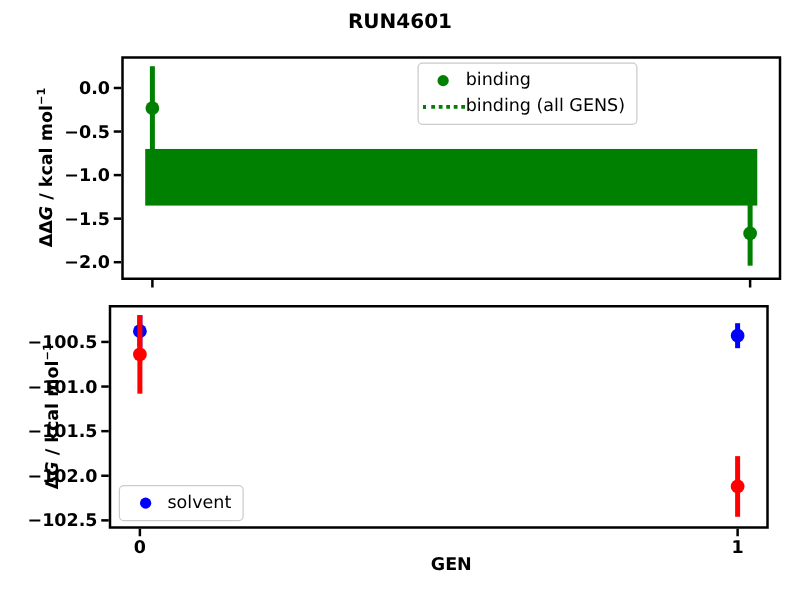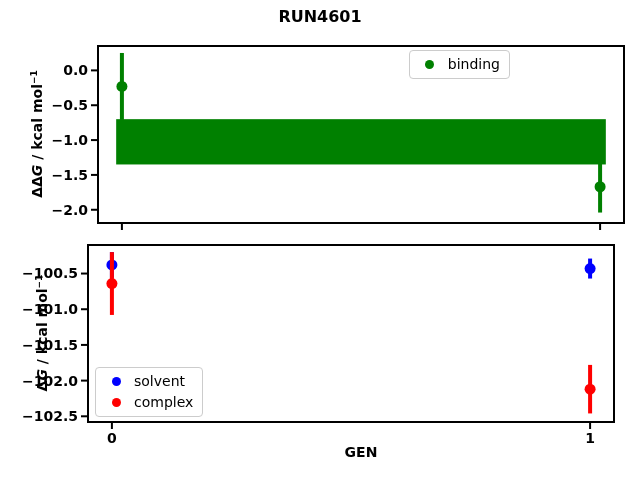--- a/index.html
+++ b/index.html
@@ -62,20 +62,26 @@
         <line x1="23.90909090909091" x2="23.90909090909091" y1="178" y2="184" stroke="#000000" stroke-width="2"></line>
         <line x1="502.09090909090907" x2="502.09090909090907" y1="178" y2="184" stroke="#000000" stroke-width="2"></line>
       </svg>
     <div class="legend legend-tr">
         <div class="lg-row">
           <span class="lg-handle">
             <span class="lg-dot" style="background: rgb(0, 128, 0);"></span>
           </span>
           <span>binding</span>
         </div>
+        <div class="lg-row">
+          <span class="lg-handle">
+            <span class="lg-dotted" style="color: rgb(0, 128, 0);"></span>
+          </span>
+          <span>binding (all GENS)</span>
+        </div>
       </div>
   </div>
   <div class="ylabel" style="left:37px;top:134px;">
     <span>ΔΔ</span><i>G</i><span> / kcal mol</span><sup>−1</sup>
   </div>
 
   <div class="axes" id="axes-1" style="left:88px;top:245px;width:526px;height:177px;">
     <svg class="plot-svg" width="526" height="177">
         <line x1="23.90909090909091" x2="23.90909090909091" y1="32.83064516129084" y2="7.1370967741931315" stroke="#0000ff" stroke-width="4"></line>
         <circle cx="23.90909090909091" cy="19.983870967741986" r="5.5" fill="#0000ff"></circle>
@@ -101,26 +107,20 @@
         <line x1="502.09090909090907" x2="502.09090909090907" y1="178" y2="184" stroke="#000000" stroke-width="2"></line>
         <text x="502.09090909090907" y="188" text-anchor="middle" dominant-baseline="hanging" font-size="14px" font-weight="bold" fill="#000">1</text>
       </svg>
     <div class="legend legend-ll">
         <div class="lg-row">
           <span class="lg-handle">
             <span class="lg-dot" style="background: rgb(0, 0, 255);"></span>
           </span>
           <span>solvent</span>
         </div>
-        <div class="lg-row">
-          <span class="lg-handle">
-            <span class="lg-dot" style="background: rgb(255, 0, 0);"></span>
-          </span>
-          <span>complex</span>
-        </div>
       </div>
   </div>
   <div class="ylabel" style="left:42px;top:333px;">
     <span>Δ</span><i>G</i><span> / kcal mol</span><sup>−1</sup>
   </div>
 
   <div class="xlabel">GEN</div>
 
 </div>
 

